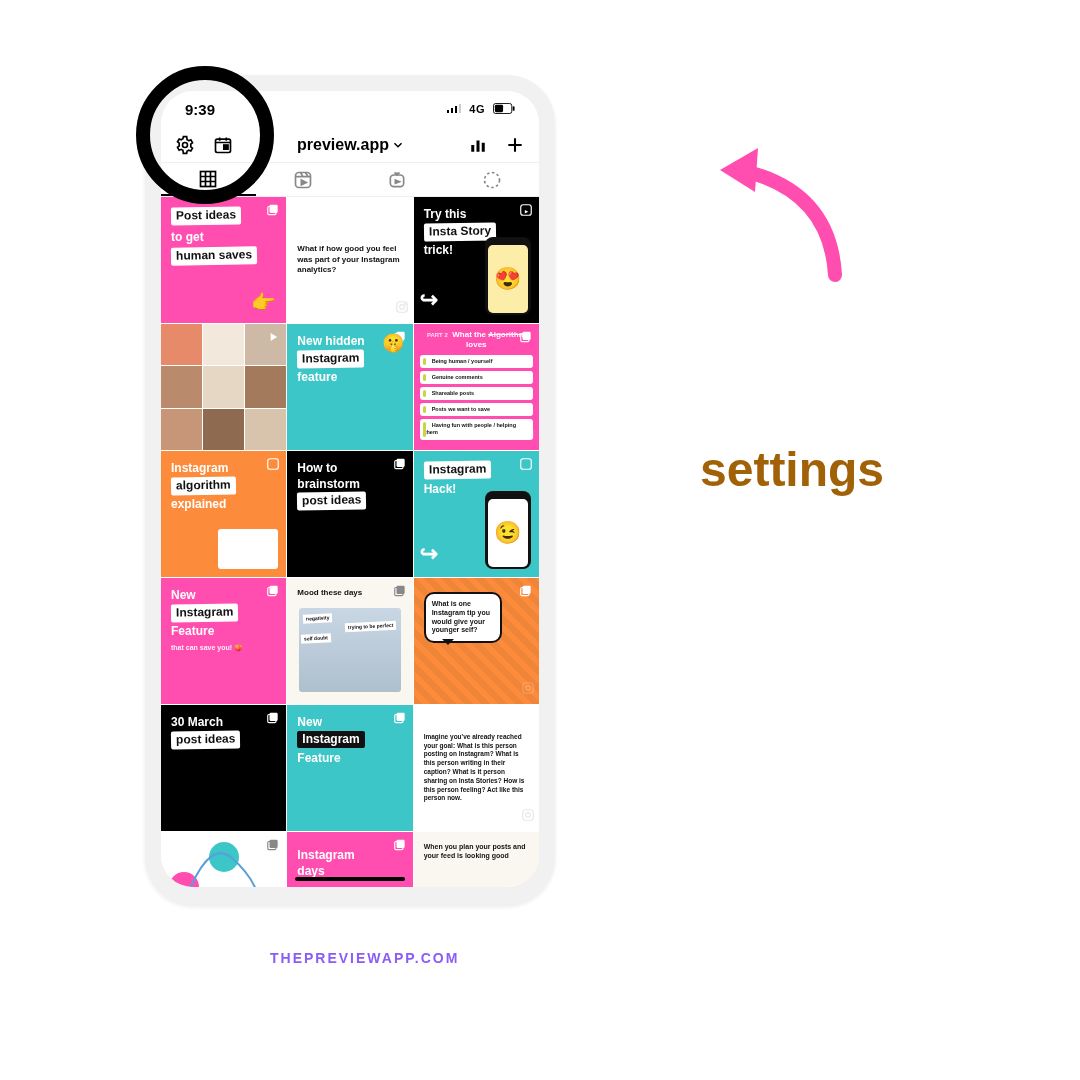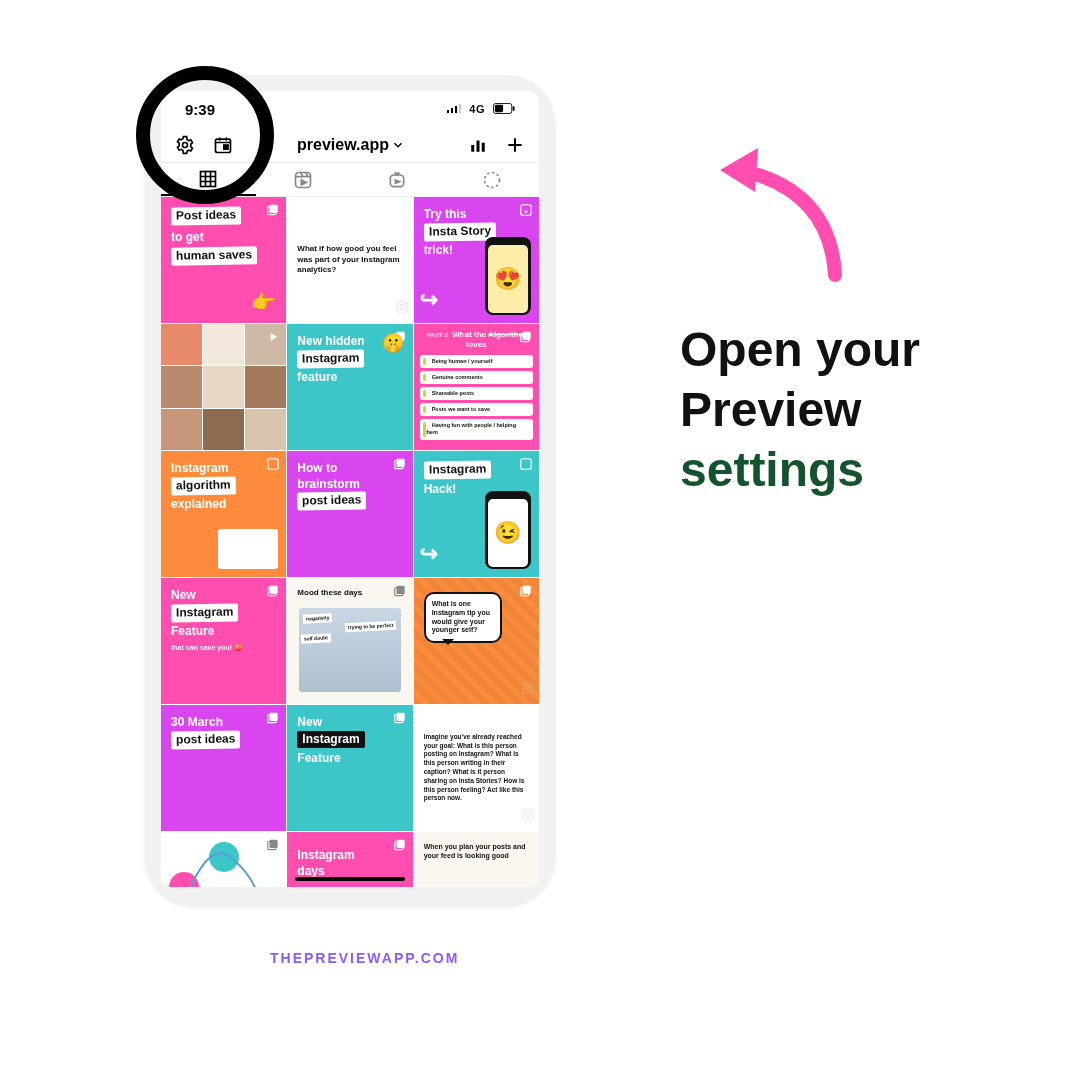--- a/index.html
+++ b/index.html
@@ -11,21 +11,21 @@
   
   .phone {
     position:absolute; left:145px; top:75px;
     width:410px; height:830px;
     background:#f1f1f1;
     border-radius:48px;
     box-shadow: 0 2px 4px rgba(0,0,0,.08);
   }
   .screen {
     position:absolute; left:16px; top:16px; right:16px; bottom:18px;
-    background:#fff; border-radius:10px; overflow:hidden;
+    background:#fff; border-radius:32px; overflow:hidden;
     display:flex; flex-direction:column;
   }
   
   .status {
     height:36px; display:flex; align-items:center; justify-content:space-between;
     padding:0 24px; font-size:15px; font-weight:600;
   }
   .status .right { display:flex; gap:8px; align-items:center; font-size:11px; letter-spacing:.5px;}
   .sig-icon svg { width:14px; height:10px; }
   .bat-icon svg { width:22px; height:11px; }
@@ -51,21 +51,21 @@
   .tile { position:relative; font-weight:800; color:#fff; padding:10px; font-size:12px; line-height:1.3; overflow:hidden;}
   .tile .pill { background:#fff; color:#111; padding:1px 5px; border-radius:2px; display:inline-block; transform:rotate(-1deg); margin-bottom:3px; font-weight:900;}
   .tile .pill-dark { background:#111; color:#fff; padding:1px 5px; border-radius:2px; display:inline-block; margin-bottom:3px; font-weight:900;}
   .tile .small { font-size:7px; font-weight:700; color:#111; line-height:1.35;}
   .badge { position:absolute; top:6px; right:6px; width:14px; height:14px; }
   .badge svg{width:100%;height:100%;}
   .ig-corner { position:absolute; bottom:4px; right:4px; opacity:.35;}
   .ig-corner svg{width:14px;height:14px;}
 
   
-  .c-pink{background:#ff4db0;} .c-lime{background:#d946ef;} .c-white{background:#fff;color:#111;}
+  .c-pink{background:#ff4db0;} .c-lime{background:#000000;} .c-white{background:#fff;color:#111;}
   .c-teal{background:#3cc6c7;} .c-orange{background:#fc8c3c;} .c-cream{background:#faf7f0;color:#111;}
 
   .tile.c-white .small{color:#111;}
   .phone-mini{position:absolute; right:8px; bottom:8px; width:46px; height:78px; background:#111; border-radius:8px; display:flex; align-items:flex-start; justify-content:center; padding-top:8px;}
   .phone-mini-inner{width:40px;height:68px;background:#fceea8;border-radius:5px;display:flex;align-items:center;justify-content:center;font-size:22px;}
   .arrow-curve{position:absolute; left:6px; bottom:8px; font-size:22px;}
 
   
   .collage{display:grid;grid-template-columns:repeat(3,1fr);grid-template-rows:repeat(3,1fr);gap:1px;padding:0;}
   .collage > div{background:#d9b89c;}
@@ -98,21 +98,21 @@
     border:14px solid #000; border-radius:50%; z-index:50;
   }
   
   .side-arrow{position:absolute; left:700px; top:130px; z-index:40;}
   .side-arrow svg{width:160px;height:160px;}
   .caption{
     position:absolute; left:680px; top:320px; width:360px;
     font-size:48px; font-weight:900; line-height:1.25; color:#111;
     font-family: "Arial Black", Arial, sans-serif;
   }
-  .caption .accent{color:#14532d;}
+  .caption .accent{color:#a16207;margin-left:20px;}
   .watermark{
     position:absolute; left:270px; top:950px; font-size:14px; letter-spacing:2px;
     color:#8b5cf6; font-weight:600;
   }
   .home-ind{position:absolute;bottom:6px;left:50%;transform:translateX(-50%);width:110px;height:4px;background:#000;border-radius:3px;}
 
   .mood-box{position:absolute;left:12px;top:30px;right:12px;bottom:12px;background:linear-gradient(#c9d7e4,#aebfce);border-radius:3px;}
   .mood-chip{position:absolute;background:#fff;font-size:5px;padding:1px 3px;font-weight:700;color:#111;transform:rotate(-3deg);}
 
   .diagram{position:absolute;inset:0;}
@@ -419,18 +419,18 @@
 <div class="highlight-circle"></div>
 
 <div class="side-arrow">
   <svg viewBox="0 0 160 160">
     <path d="M 135 145 Q 130 60 40 40" fill="none" stroke="#ff4db0" stroke-width="14" stroke-linecap="round"></path>
     <path d="M 20 40 L 58 18 L 55 62 Z" fill="#ff4db0"></path>
   </svg>
 </div>
 
 <div class="caption">
-  <span>Open your</span><br>
-  <span>Preview</span><br>
+  <br>
+  <br>
   <span class="accent">settings</span>
 </div>
 
 <div class="watermark">THEPREVIEWAPP.COM</div>
 
 </body></html>

